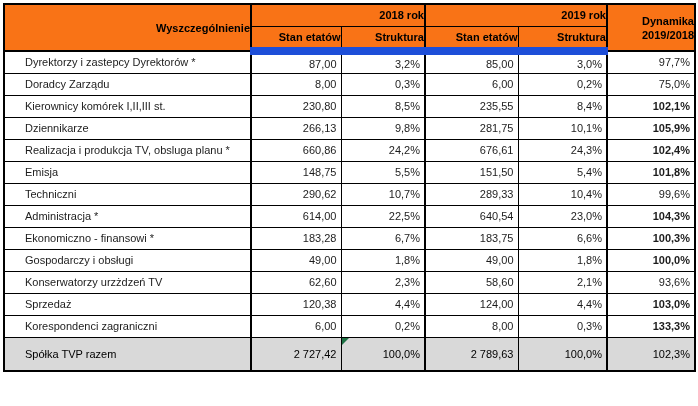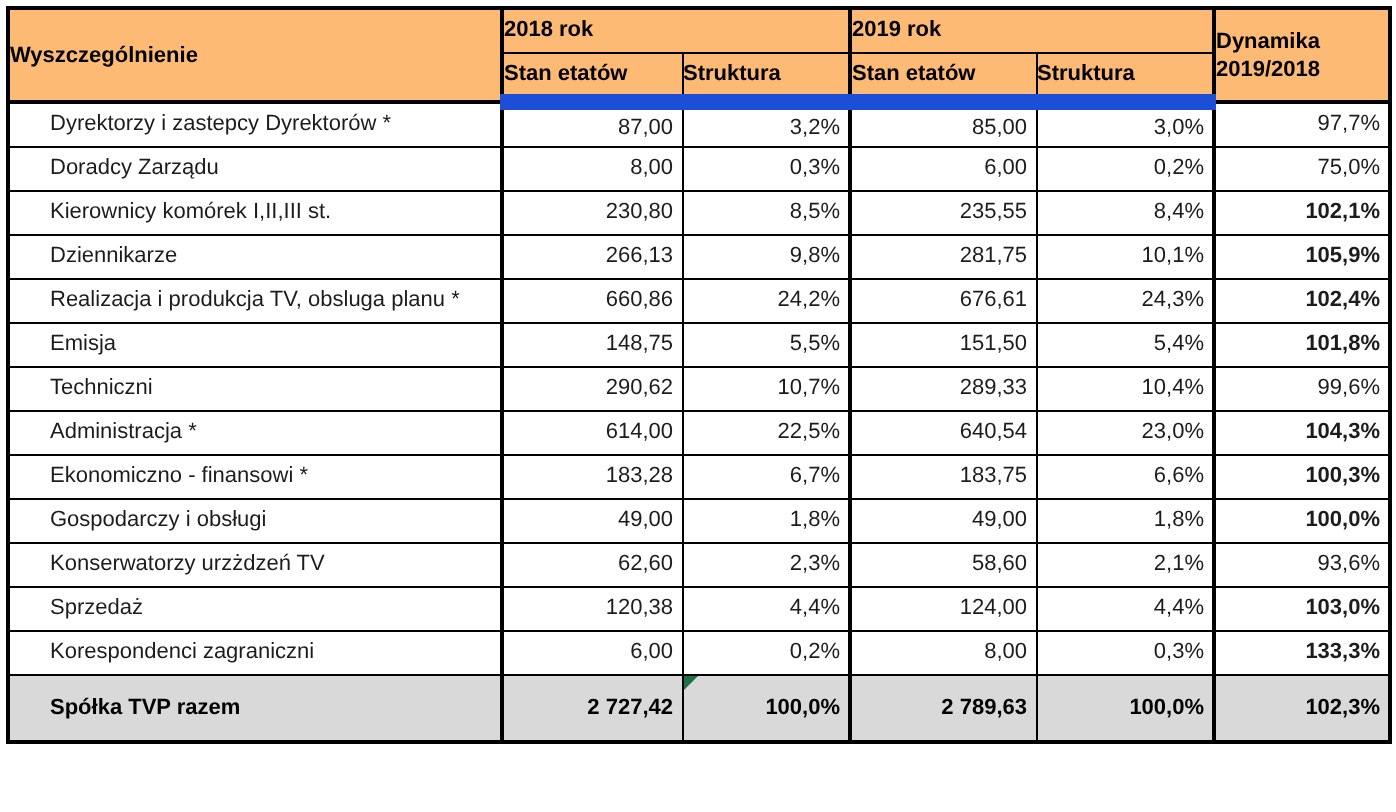--- a/index.html
+++ b/index.html
@@ -19,42 +19,42 @@
   th, td {
     border:1px solid #000;
     font-size:11px;
     overflow:hidden;
     white-space:nowrap;
   }
   table { border:2px solid #000; }
 
   
   thead th {
-    background:#fdba74;
+    background:#f97316;
     font-weight:bold;
-    text-align:left;
+    text-align:right;
     vertical-align:middle;
   }
   tr.h-top th { height:22px; }
   tr.h-sub th { height:25px; border-bottom:8px solid #1d4ed8; }
   th.main-h { border-bottom:2px solid #000; }
   th.dyn-h  { border-bottom:2px solid #000; line-height:14px; }
 
   
   .bl2 { border-left:2px solid #000; }
 
   
   tbody td { height:22px; color:#1c1c1c; }
   td.lbl { text-align:left; padding-left:20px; }
   td.num { text-align:right; padding-right:4px; }
 
   
   tr.total td {
     background:#D9D9D9;
-    font-weight:bold;
+    font-weight:normal;
     color:#000;
     height:34px;
   }
   td.tri-cell { position:relative; }
   .green-tri {
     position:absolute; top:0; left:0;
     width:0; height:0;
     border-top:7px solid #1E7145;
     border-right:7px solid transparent;
   }

